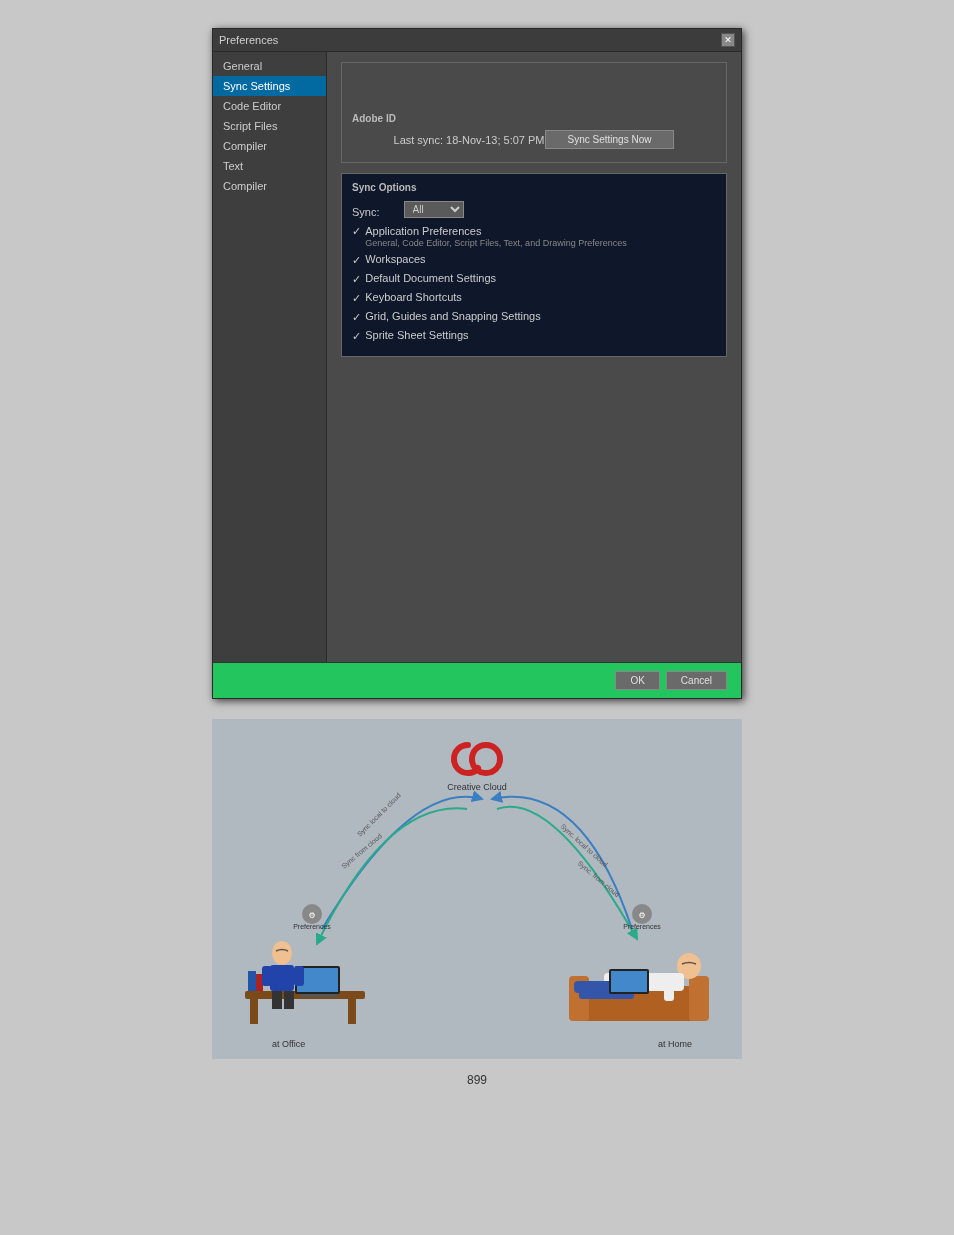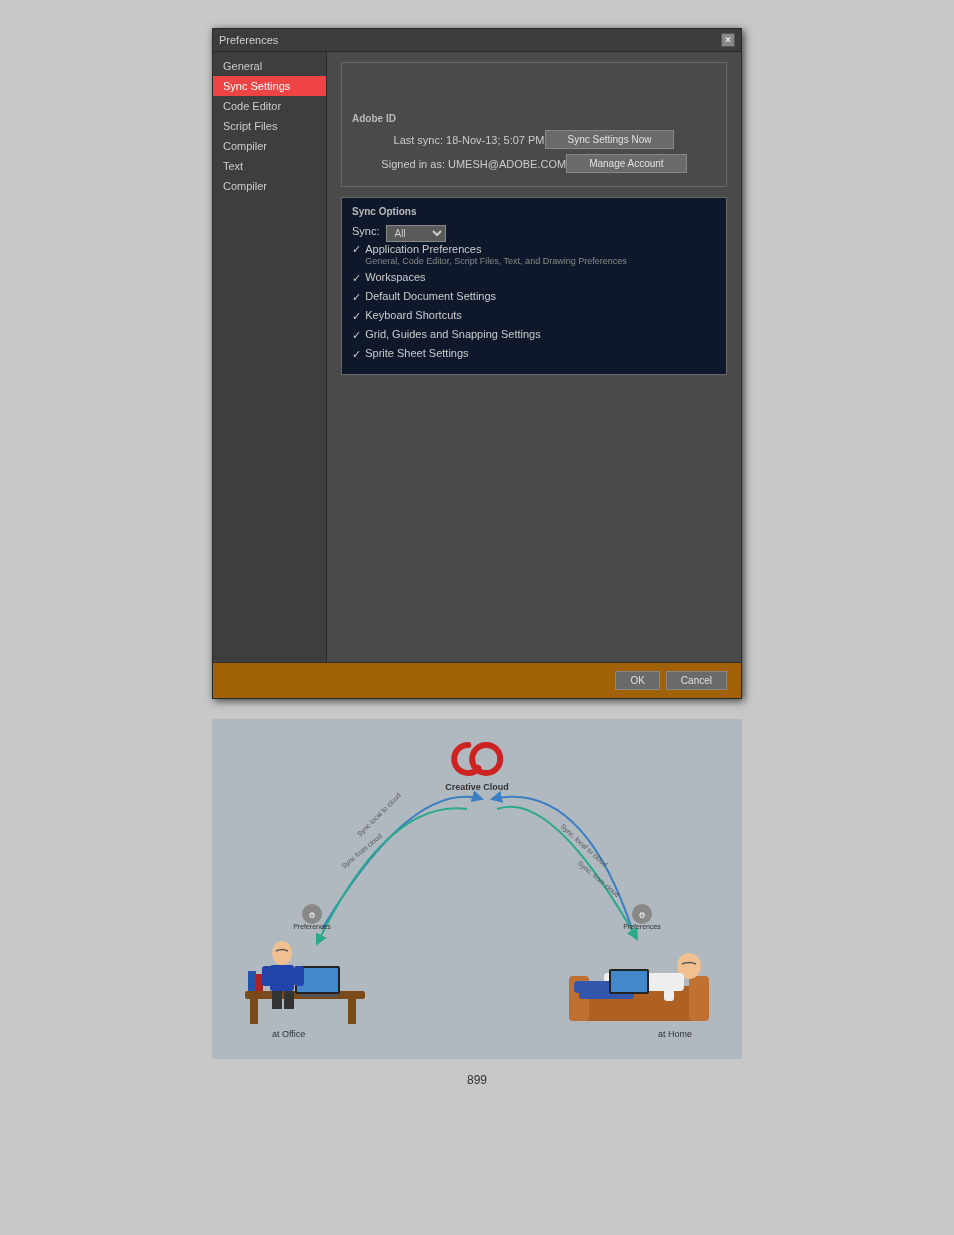--- a/index.html
+++ b/index.html
@@ -67,21 +67,21 @@
     }
 
     .sidebar-item {
       padding: 4px 10px;
       color: #ccc;
       font-size: 11px;
       cursor: pointer;
     }
 
     .sidebar-item.active {
-      background: #ef4444;
+      background: #0369a1;
       color: #fff;
     }
 
     
     .main-content {
       flex: 1;
       padding: 10px 14px;
       background: #4a4a4a;
     }
 
@@ -133,21 +133,23 @@
 
     .sync-options-label {
       font-size: 10px;
       color: #bbb;
       margin-bottom: 8px;
       font-weight: bold;
     }
 
     .sync-row {
       display: flex;
-      align-items: flex-start;
+      align-items: flex-end;
+      margin-bottom: 6px;
+      gap: 18px;
     }
 
     .sync-label-text {
       color: #ccc;
       font-size: 11px;
       margin-right: 6px;
     }
 
     .sync-select {
       background: #5a5a5a;
@@ -182,21 +184,21 @@
       display: block;
     }
 
     
     .dialog-footer {
       display: flex;
       justify-content: flex-end;
       padding: 8px 14px;
       gap: 6px;
       border-top: 1px solid #333;
-      background: #a16207;
+      background: #22c55e;
     }
 
     .footer-btn {
       background: #6a6a6a;
       border: 1px solid #888;
       color: #e0e0e0;
       font-size: 10px;
       padding: 3px 14px;
       cursor: pointer;
       min-width: 40px;
@@ -230,21 +232,21 @@
     }
 
     .cc-symbol {
       width: 62px;
       height: 42px;
     }
 
     .cc-text {
       font-size: 9px;
       color: #333;
-      font-weight: bold;
+      font-weight: normal;
       margin-top: 3px;
       text-align: center;
     }
 
     
     .arcs-svg {
       position: absolute;
       top: 0;
       left: 0;
       width: 100%;
@@ -263,21 +265,21 @@
     .person-home {
       position: absolute;
       bottom: 28px;
       right: 28px;
       width: 150px;
       height: 130px;
     }
 
     .location-label {
       position: absolute;
-      bottom: 20px;
+      bottom: 10px;
       font-size: 9px;
       color: #333;
     }
 
     .arc-text {
       font-size: 7px;
       fill: #555;
     }
 
     
@@ -311,24 +313,20 @@
         <div class="sidebar-item">Compiler</div>
       </div>
 
       <div class="main-content">
 
         <div class="section-box">
           <div class="section-label">Adobe ID</div>
           <div class="info-row">
             <span class="info-text">Last sync: 18-Nov-13; 5:07 PM</span>
             <button class="dialog-btn">Sync Settings Now</button>
-          </div>
-          <div class="info-row">
-            <span class="info-text">Signed in as: UMESH@ADOBE.COM</span>
-            <button class="dialog-btn">Manage Account</button>
           </div>
         </div>
 
         <div class="sync-options-box">
           <div class="sync-options-label">Sync Options</div>
 
           <div class="sync-row">
             <span class="sync-label-text">Sync:</span>
             <select class="sync-select">
               <option>All</option>

